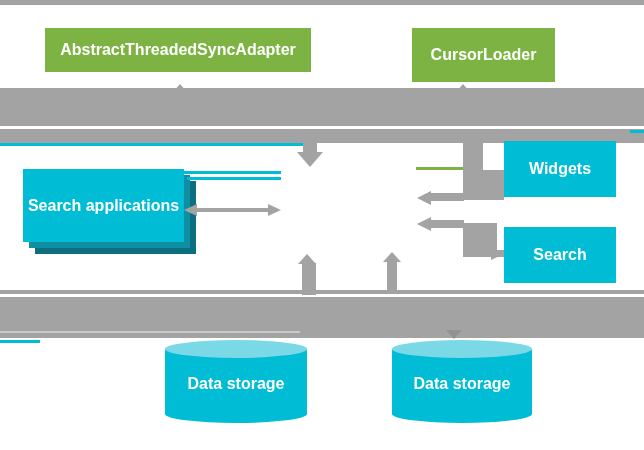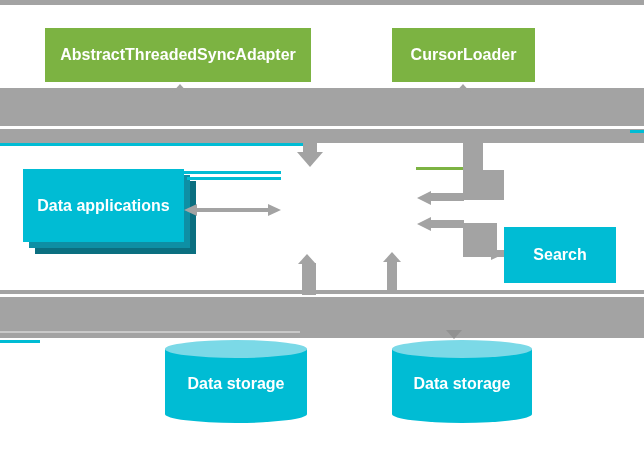--- a/index.html
+++ b/index.html
@@ -64,30 +64,33 @@
   <div class="tri tri-left" style="left:417px;top:191px;"></div>
   <div class="tri tri-left" style="left:417px;top:217px;"></div>
   <div class="tri tri-right-sm" style="left:491px;top:248px;"></div>
   <div class="tri tri-up-big" style="left:298px;top:254px;"></div>
   <div class="tri tri-up-big" style="left:383px;top:252px;"></div>
   <div class="tri tri-down-sm" style="left:446px;top:330px;"></div>
 
   <div class="abs" style="left:35px;top:181px;width:161px;height:73px;background:var(--cyan_shadow_2);"></div>
   <div class="abs" style="left:29px;top:175px;width:161px;height:73px;background:var(--cyan_shadow_1);"></div>
   <div class="box cyan-box" style="left:23px;top:169px;width:161px;height:73px;">
-    <span class="lbl">Data applications</span>
+    <span class="lbl">Search applications</span>
   </div>
 
-  <div class="box green-box" style="left:45px;top:28px;width:266px;height:54px;">
+  <div class="box green-box" style="left:45px;top:28px;width:266px;height:44px;">
     <span class="lbl">AbstractThreadedSyncAdapter</span>
   </div>
-  <div class="box green-box" style="left:392px;top:28px;width:143px;height:54px;">
+  <div class="box green-box" style="left:412px;top:28px;width:143px;height:54px;">
     <span class="lbl">CursorLoader</span>
   </div>
 
+  <div class="box cyan-box" style="left:504px;top:141px;width:112px;height:56px;">
+    <span class="lbl">Widgets</span>
+  </div>
   <div class="box cyan-box" style="left:504px;top:227px;width:112px;height:56px;justify-content:center;">
     <span class="lbl">Search</span>
   </div>
 
   <div class="cyl" style="left:165px;top:340px;width:142px;height:83px;">
     <div class="cyl-bot"></div>
     <div class="cyl-body"></div>
     <div class="cyl-top"></div>
     <div class="cyl-lbl lbl">Data storage</div>
   </div>

